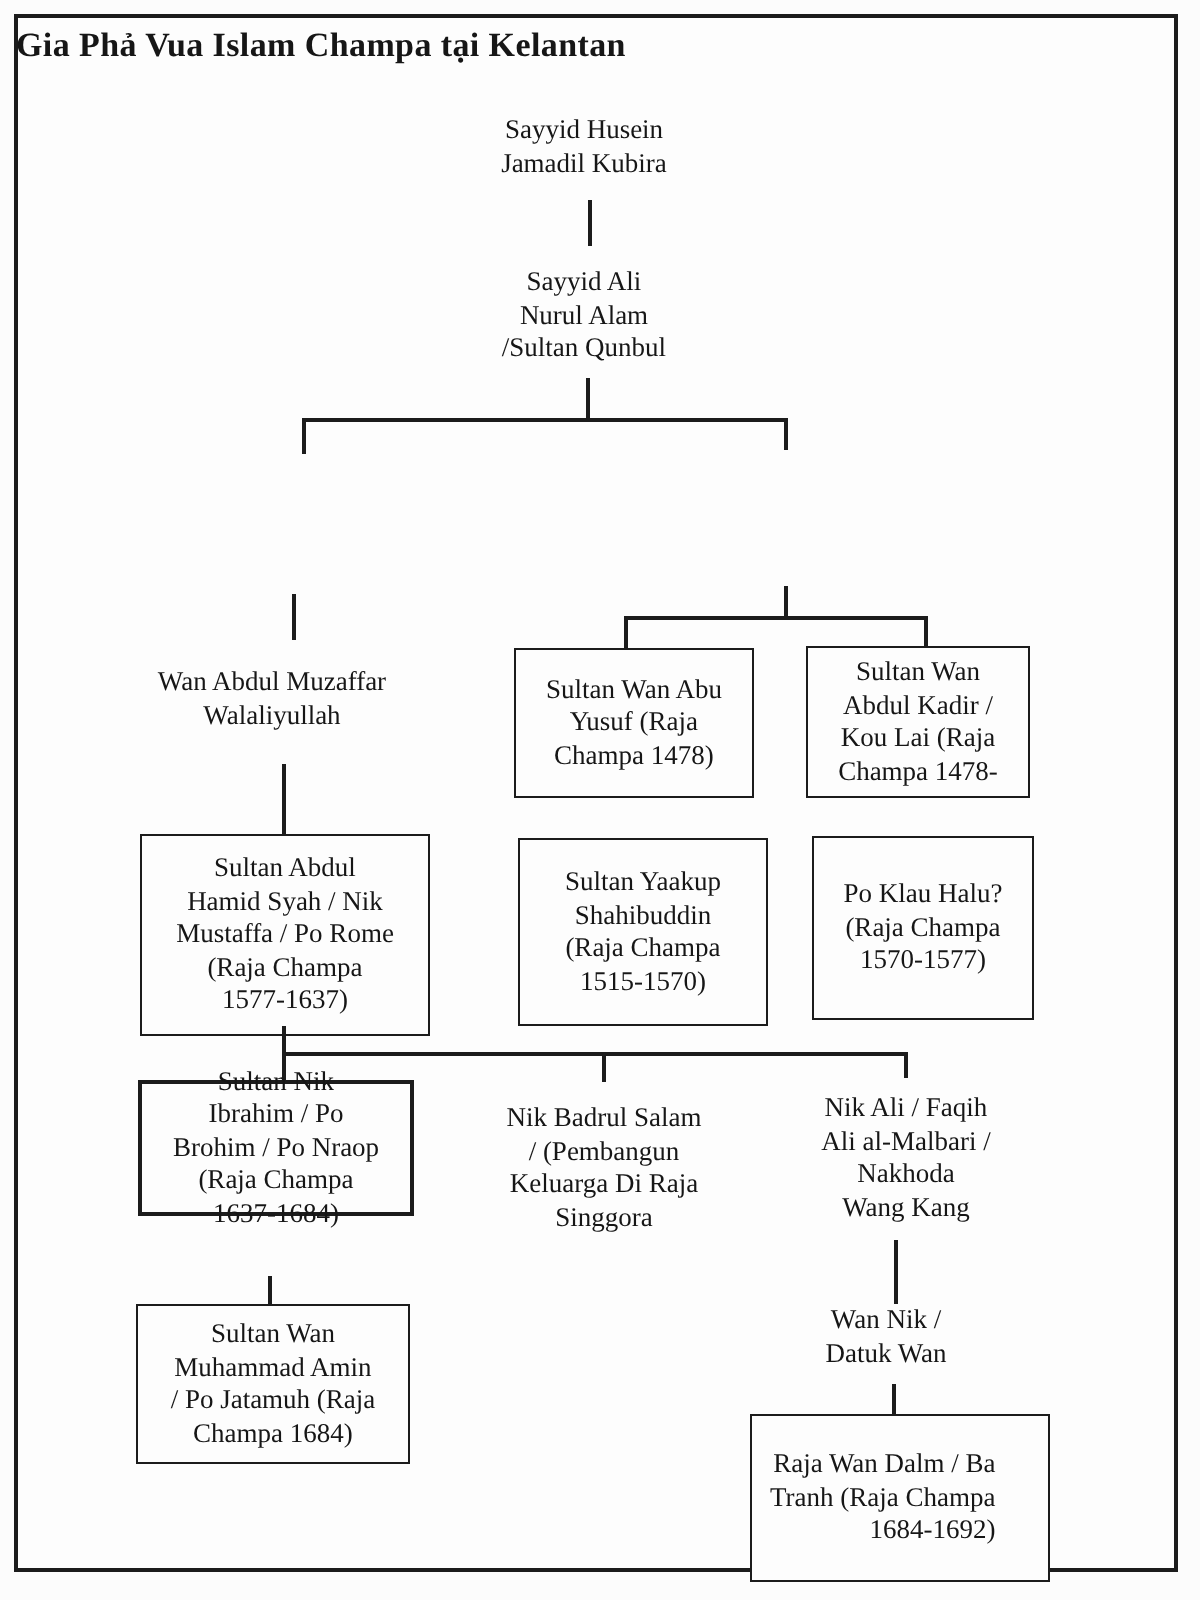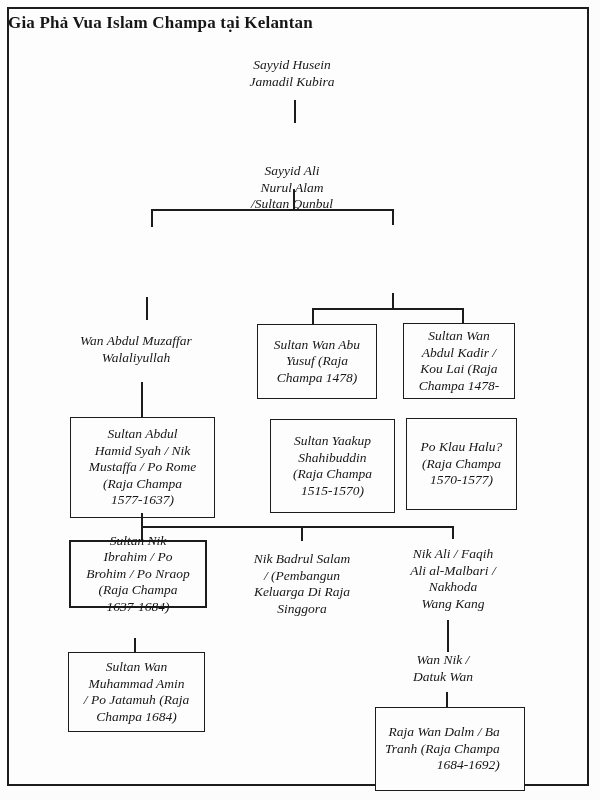--- a/index.html
+++ b/index.html
@@ -15,21 +15,21 @@
     position:absolute;left:7px;top:7px;width:582px;height:779px;
     border:2px solid #1c1c1c;box-sizing:border-box;background:#fdfdfd;
   }
   .title{
     position:absolute;left:8px;top:13px;width:584px;
     text-align:left;font-weight:bold;font-size:17px;letter-spacing:.2px;
   }
   .node{
     position:absolute;
     font-size:13.5px;line-height:16.5px;
-    text-align:center;white-space:pre-line;font-style:italic;
+    text-align:center;white-space:pre-line;
   }
   .plain{  }
   .boxed{
     border:1.5px solid #1c1c1c;background:#fdfdfd;box-sizing:border-box;
     display:flex;align-items:center;justify-content:center;
     padding:2px 3px;
   }
   .boxed.bold-border{border-width:2.5px;}
   .boxed.left-align{justify-content:flex-start;text-align:left;padding-left:9px;}
   .ln{position:absolute;background:#1c1c1c;}
@@ -41,21 +41,21 @@
 
   <div class="frame"></div>
 
   <div class="title">Gia Phả Vua Islam Champa tại Kelantan</div>
 
   <div class="node plain" style="left:212px;top:57px;width:160px;">Sayyid Husein
 Jamadil Kubira</div>
 
   <div class="ln" style="left:294px;top:100px;width:2px;height:23px;"></div>
 
-  <div class="node plain" style="left:212px;top:133px;width:160px;margin-top:30px;">Sayyid Ali
+  <div class="node plain" style="left:212px;top:133px;width:160px;">Sayyid Ali
 Nurul Alam
 /Sultan Qunbul</div>
 
   <div class="ln" style="left:293px;top:189px;width:2px;height:21px;"></div>
   <div class="ln" style="left:151px;top:209px;width:243px;height:2px;"></div>
   <div class="ln" style="left:151px;top:209px;width:2px;height:18px;"></div>
   <div class="ln" style="left:392px;top:209px;width:2px;height:16px;"></div>
 
 
   <div class="ln" style="left:392px;top:293px;width:2px;height:17px;"></div>
@@ -78,21 +78,21 @@
 Abdul Kadir /
 Kou Lai (Raja
 Champa 1478-</div>
 
   <div class="node boxed" style="left:70px;top:417px;width:145px;height:101px;">Sultan Abdul
 Hamid Syah / Nik
 Mustaffa / Po Rome
 (Raja Champa
 1577-1637)</div>
 
-  <div class="node boxed" style="left:270px;top:419px;width:125px;height:94px;">Sultan Yaakup
+  <div class="node boxed" style="left:259px;top:419px;width:125px;height:94px;">Sultan Yaakup
 Shahibuddin
 (Raja Champa
 1515-1570)</div>
 
   <div class="node boxed" style="left:406px;top:418px;width:111px;height:92px;">Po Klau Halu?
 (Raja Champa
 1570-1577)</div>
 
   <div class="ln" style="left:141px;top:513px;width:2px;height:15px;"></div>
   <div class="ln" style="left:141px;top:526px;width:313px;height:2px;"></div>

